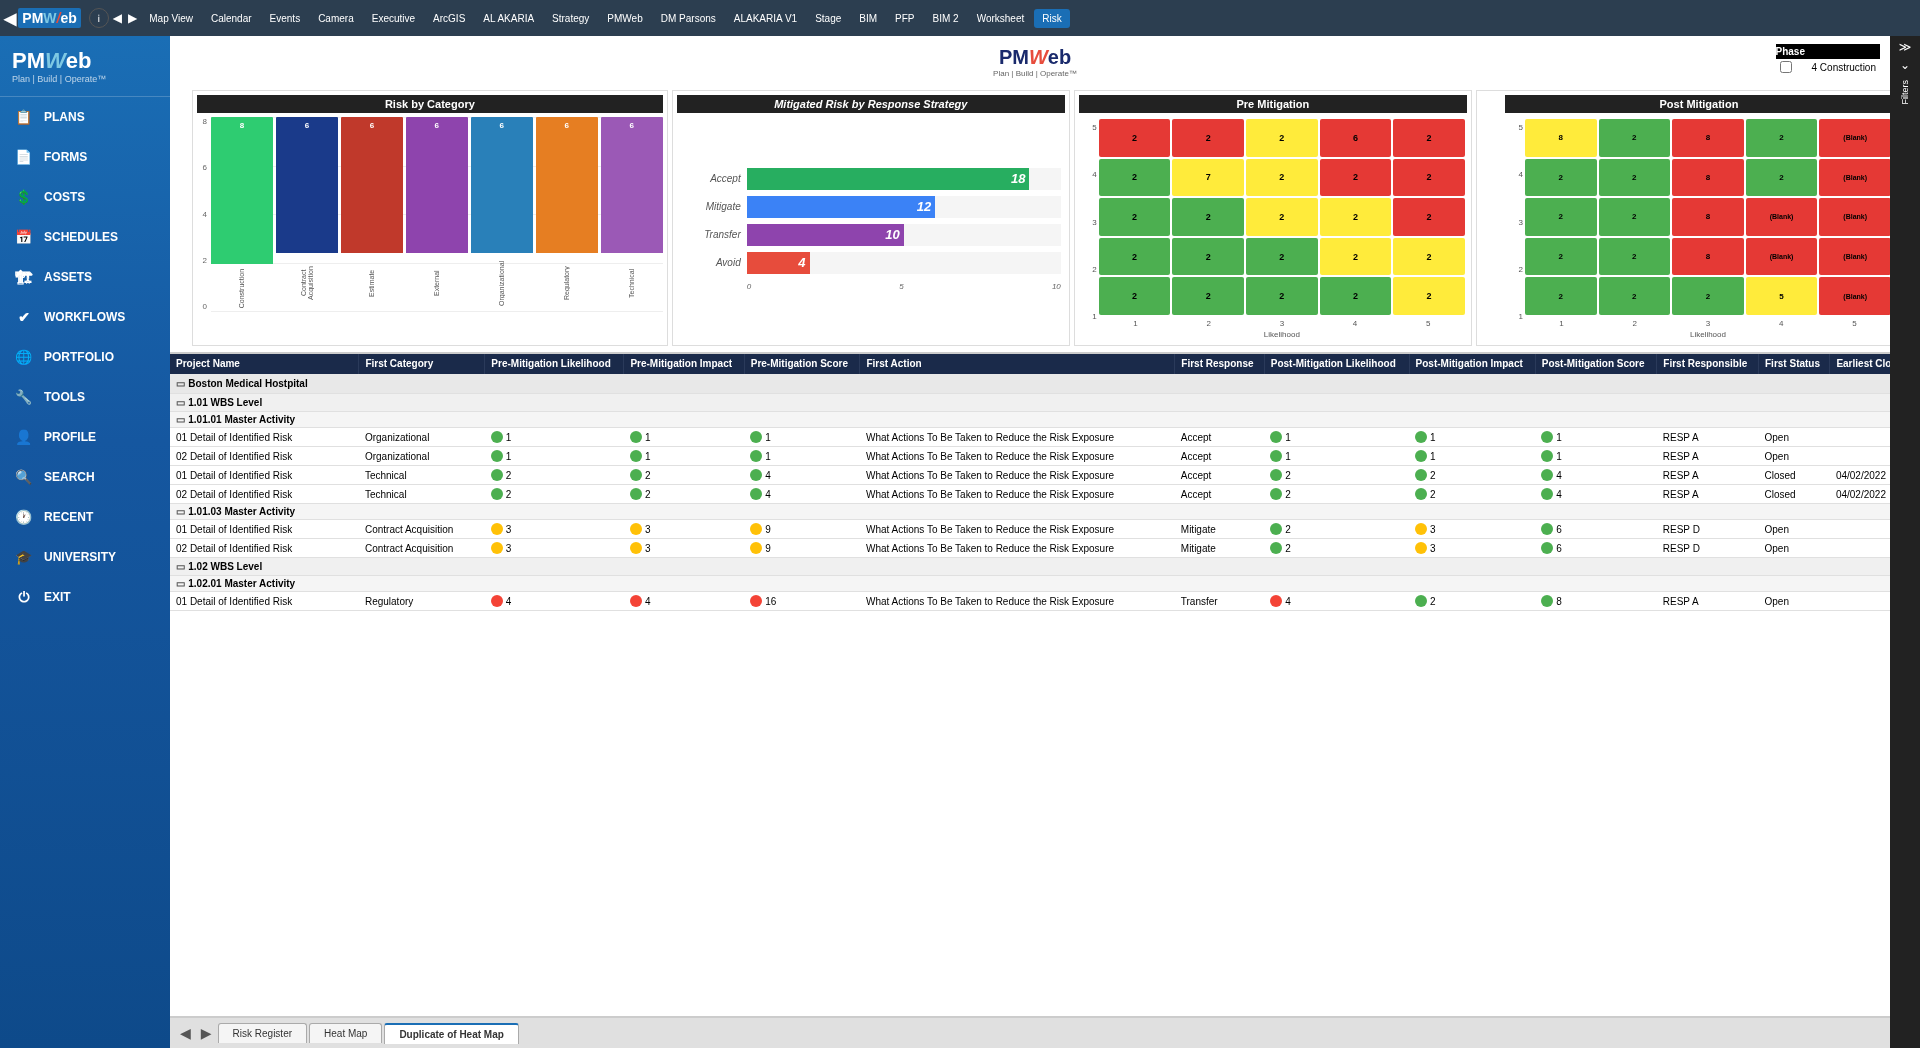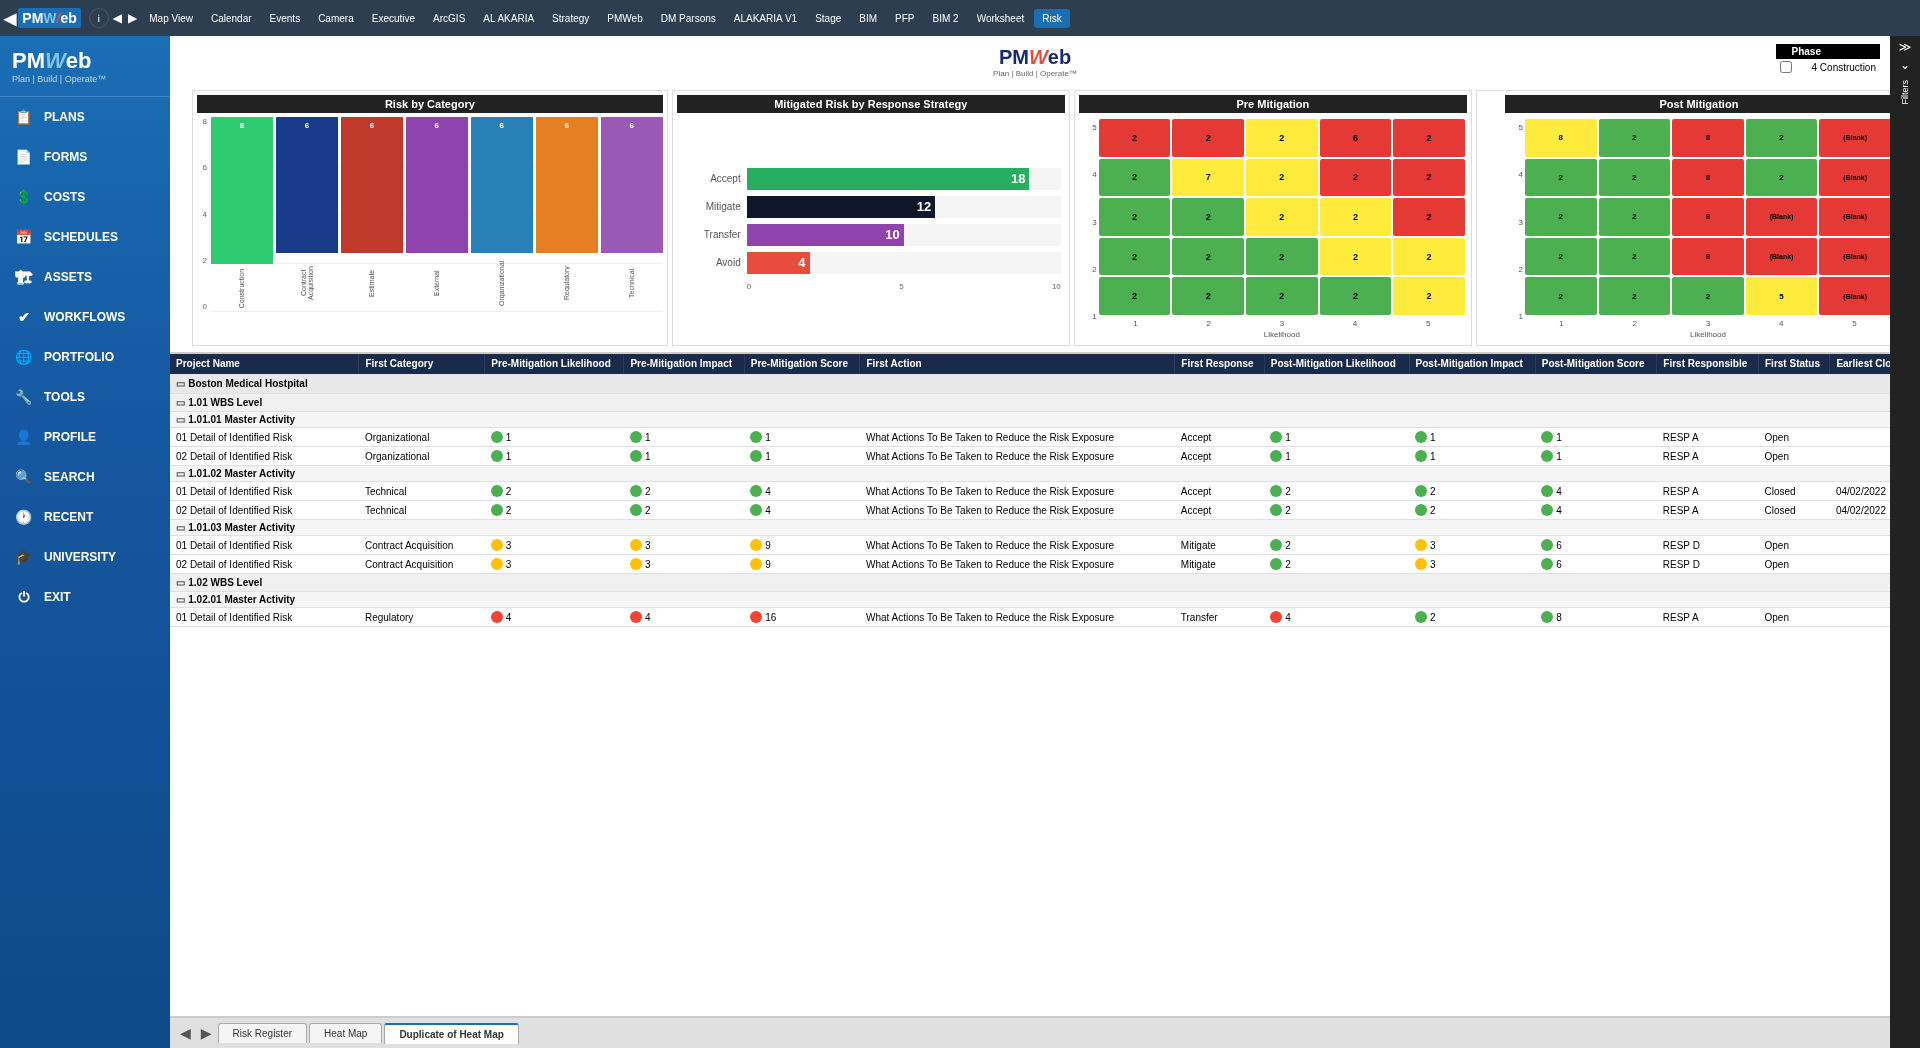--- a/index.html
+++ b/index.html
@@ -32,21 +32,21 @@
 
     
     .filter-panel { position: absolute; right: 0; top: 0; width: 30px; background: #222; display: flex; flex-direction: column; align-items: center; padding: 4px 0; gap: 4px; z-index: 10; height: 100%; }
     .filter-btn { color: white; font-size: 9px; cursor: pointer; writing-mode: vertical-rl; text-orientation: mixed; transform: rotate(180deg); padding: 4px; }
     .filter-arrow { color: white; font-size: 12px; cursor: pointer; }
 
     
     .dash-header { background: white; padding: 10px 40px 6px 20px; display: flex; align-items: center; justify-content: center; position: relative; }
     .dash-title { font-size: 18px; font-weight: bold; color: #333; text-align: center; }
     .phase-box { position: absolute; right: 40px; top: 8px; }
-    .phase-label { background: black; color: white; font-size: 10px; padding: 2px 16px; font-weight: bold; display: block; }
+    .phase-label { background: black; color: white; font-size: 10px; padding: 2px 0; font-weight: bold; display: block; }
     .phase-value { display: flex; align-items: center; gap: 20px; padding: 2px 4px; font-size: 10px; }
     .phase-checkbox { width: 12px; height: 12px; border: 1px solid #999; }
 
     
     .charts-row { display: flex; gap: 0; background: white; padding: 4px 20px; border-bottom: 2px solid #ccc; height: 270px; }
     .chart-panel { flex: 1; border: 1px solid #ddd; margin: 2px; padding: 4px; display: flex; flex-direction: column; }
     .chart-title-bar { background: #222; color: white; text-align: center; font-size: 11px; padding: 3px; font-weight: bold; margin-bottom: 4px; }
     .chart-content { flex: 1; display: flex; align-items: flex-end; justify-content: center; position: relative; }
     .bar-wrap { display: flex; flex-direction: column; align-items: center; flex: 1; height: 100%; justify-content: flex-end; }
     .bar { width: 100%; border-radius: 1px 1px 0 0; display: flex; align-items: flex-start; justify-content: center; padding-top: 2px; color: white; font-size: 9px; font-weight: bold; position: relative; }
@@ -265,34 +265,34 @@
               <div class="bar-wrap">
                 <div class="bar" style="height:75%;background:#9b59b6;">
                     <span style="font-size:8px;font-weight:bold;color:white;padding-top:2px;">6</span>
                   </div>
                 <div class="bar-label">Technical</div>
               </div>
             </div>
           </div>
         </div>
 
-        <div class="chart-panel" style="flex:1;">
+        <div class="chart-panel" style="flex:1;font-style:italic;">
           <div class="chart-title-bar">Mitigated Risk by Response Strategy</div>
           <div class="chart-content" style="flex-direction:column;justify-content:center;align-items:stretch;">
             <div class="hbar-chart">
               <div class="hbar-row">
                 <div class="hbar-label">Accept</div>
                 <div class="hbar-wrap">
                   <div class="hbar" style="width:90%;background:#27ae60;">18</div>
                 </div>
               </div>
               <div class="hbar-row">
                 <div class="hbar-label">Mitigate</div>
                 <div class="hbar-wrap">
-                  <div class="hbar" style="width:60%;background:#0f172a;">12</div>
+                  <div class="hbar" style="width:60%;background:#3b82f6;">12</div>
                 </div>
               </div>
               <div class="hbar-row">
                 <div class="hbar-label">Transfer</div>
                 <div class="hbar-wrap">
                   <div class="hbar" style="width:50%;background:#8e44ad;">10</div>
                 </div>
               </div>
               <div class="hbar-row">
                 <div class="hbar-label">Avoid</div>
@@ -516,26 +516,20 @@
                   <div class="cell-dots"><span class="dot dot-green"></span> 1</div>
                 </td>
               <td>
                   <div class="cell-dots"><span class="dot dot-green"></span> 1</div>
                 </td>
               <td>RESP A</td>
               <td>Open</td>
               <td></td>
             </tr>
 
-            <tr class="activity-header">
-              <td colspan="13" class="indent-2">
-                <span class="expand-icon">▭ </span>
-                1.01.02 Master Activity
-              </td>
-            </tr>
             <tr>
               <td class="indent-3">01 Detail of Identified Risk</td>
               <td>Technical</td>
               <td>
                   <div class="cell-dots"><span class="dot dot-green"></span> 2</div>
                 </td>
               <td>
                   <div class="cell-dots"><span class="dot dot-green"></span> 2</div>
                 </td>
               <td>

